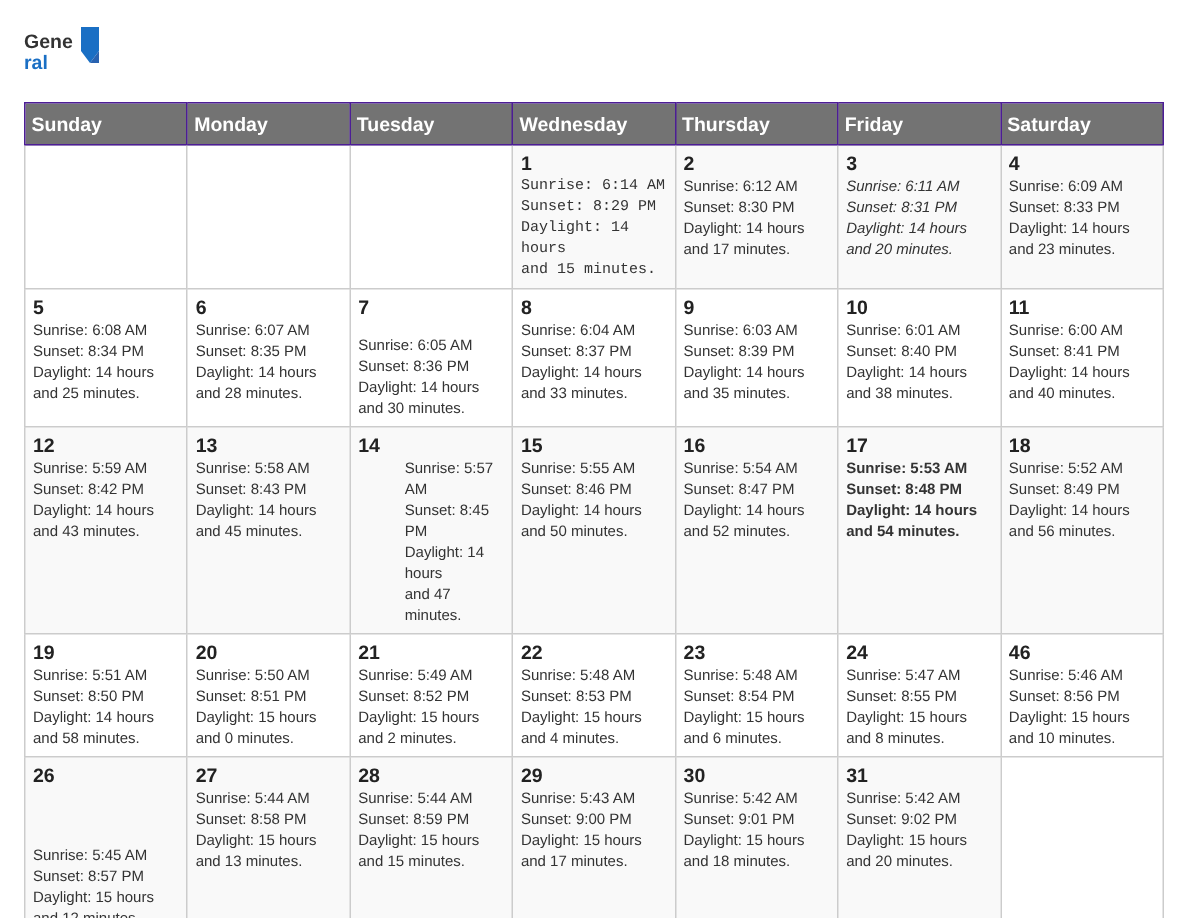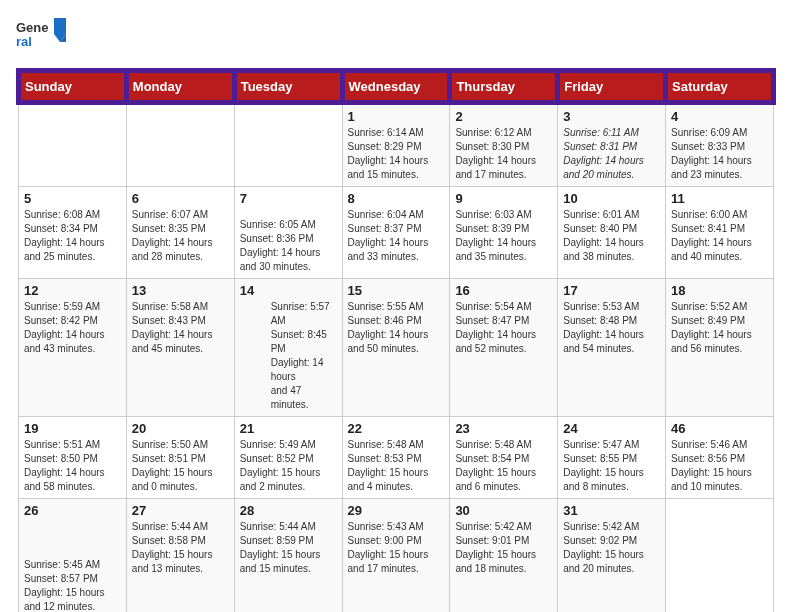--- a/index.html
+++ b/index.html
@@ -32,27 +32,27 @@
     .subtitle {
       font-size: 15px;
       color: #555;
     }
     table {
       width: 100%;
       border-collapse: collapse;
       table-layout: fixed;
     }
     thead tr th {
-      background-color: #b91c1c;
+      background-color: #737373;
       color: #fff;
       font-size: 13px;
       font-weight: bold;
       padding: 6px 4px;
       text-align: left;
-      border: 5px solid #4c1d95;
+      border: 1px solid #4c1d95;
     }
     tbody tr td {
       border: 1px solid #ccc;
       vertical-align: top;
       padding: 4px 5px;
       font-size: 10.5px;
       color: #222;
       height: 80px;
       background: #fff;
     }
@@ -105,21 +105,21 @@
         <th>Saturday</th>
       </tr>
   </thead>
   <tbody id="calendar-body">
   <tr>
         <td class="empty-cell"></td>
         <td class="empty-cell"></td>
         <td class="empty-cell"></td>
         <td>
           <span class="day-number">1</span>
-          <div class="day-info" style="white-space: pre-line;">Sunrise: 6:14 AM
+          <div class="day-info" style="white-space: pre-line; font-family: Liberation Mono, monospace;">Sunrise: 6:14 AM
 Sunset: 8:29 PM
 Daylight: 14 hours
 and 15 minutes.</div>
         </td>
         <td>
           <span class="day-number">2</span>
           <div class="day-info" style="white-space: pre-line;">Sunrise: 6:12 AM
 Sunset: 8:30 PM
 Daylight: 14 hours
 and 17 minutes.</div>
@@ -221,21 +221,21 @@
         </td>
         <td>
           <span class="day-number">16</span>
           <div class="day-info" style="white-space: pre-line;">Sunrise: 5:54 AM
 Sunset: 8:47 PM
 Daylight: 14 hours
 and 52 minutes.</div>
         </td>
         <td>
           <span class="day-number">17</span>
-          <div class="day-info" style="white-space: pre-line;">Sunrise: 5:53 AM
+          <div class="day-info" style="white-space: pre-line; font-weight: bold;">Sunrise: 5:53 AM
 Sunset: 8:48 PM
 Daylight: 14 hours
 and 54 minutes.</div>
         </td>
         <td>
           <span class="day-number">18</span>
           <div class="day-info" style="white-space: pre-line;">Sunrise: 5:52 AM
 Sunset: 8:49 PM
 Daylight: 14 hours
 and 56 minutes.</div>

